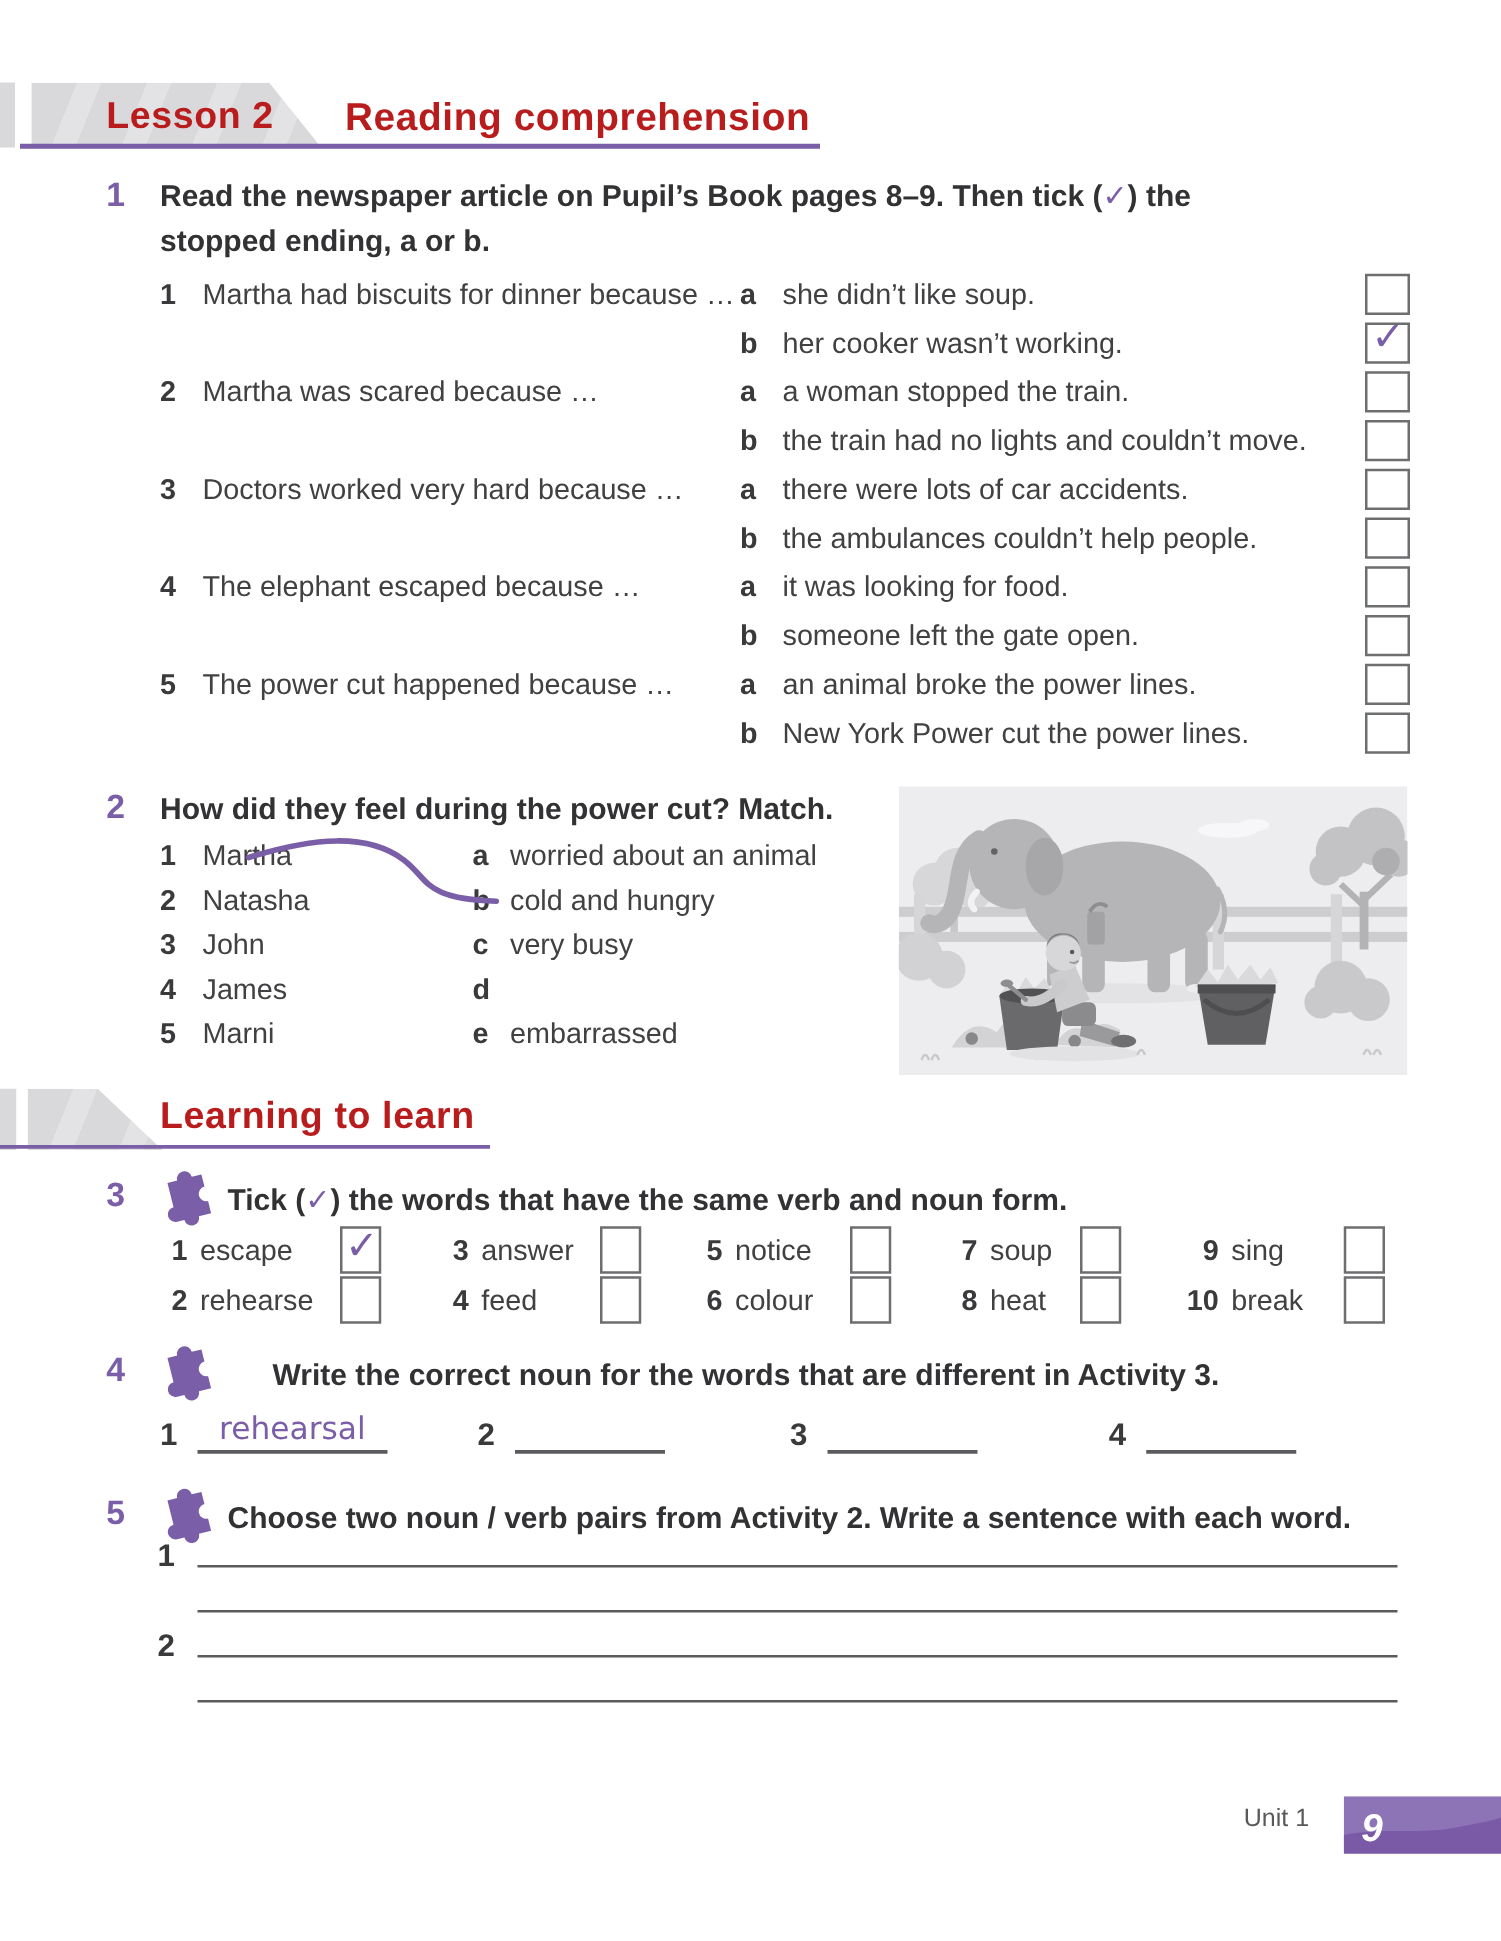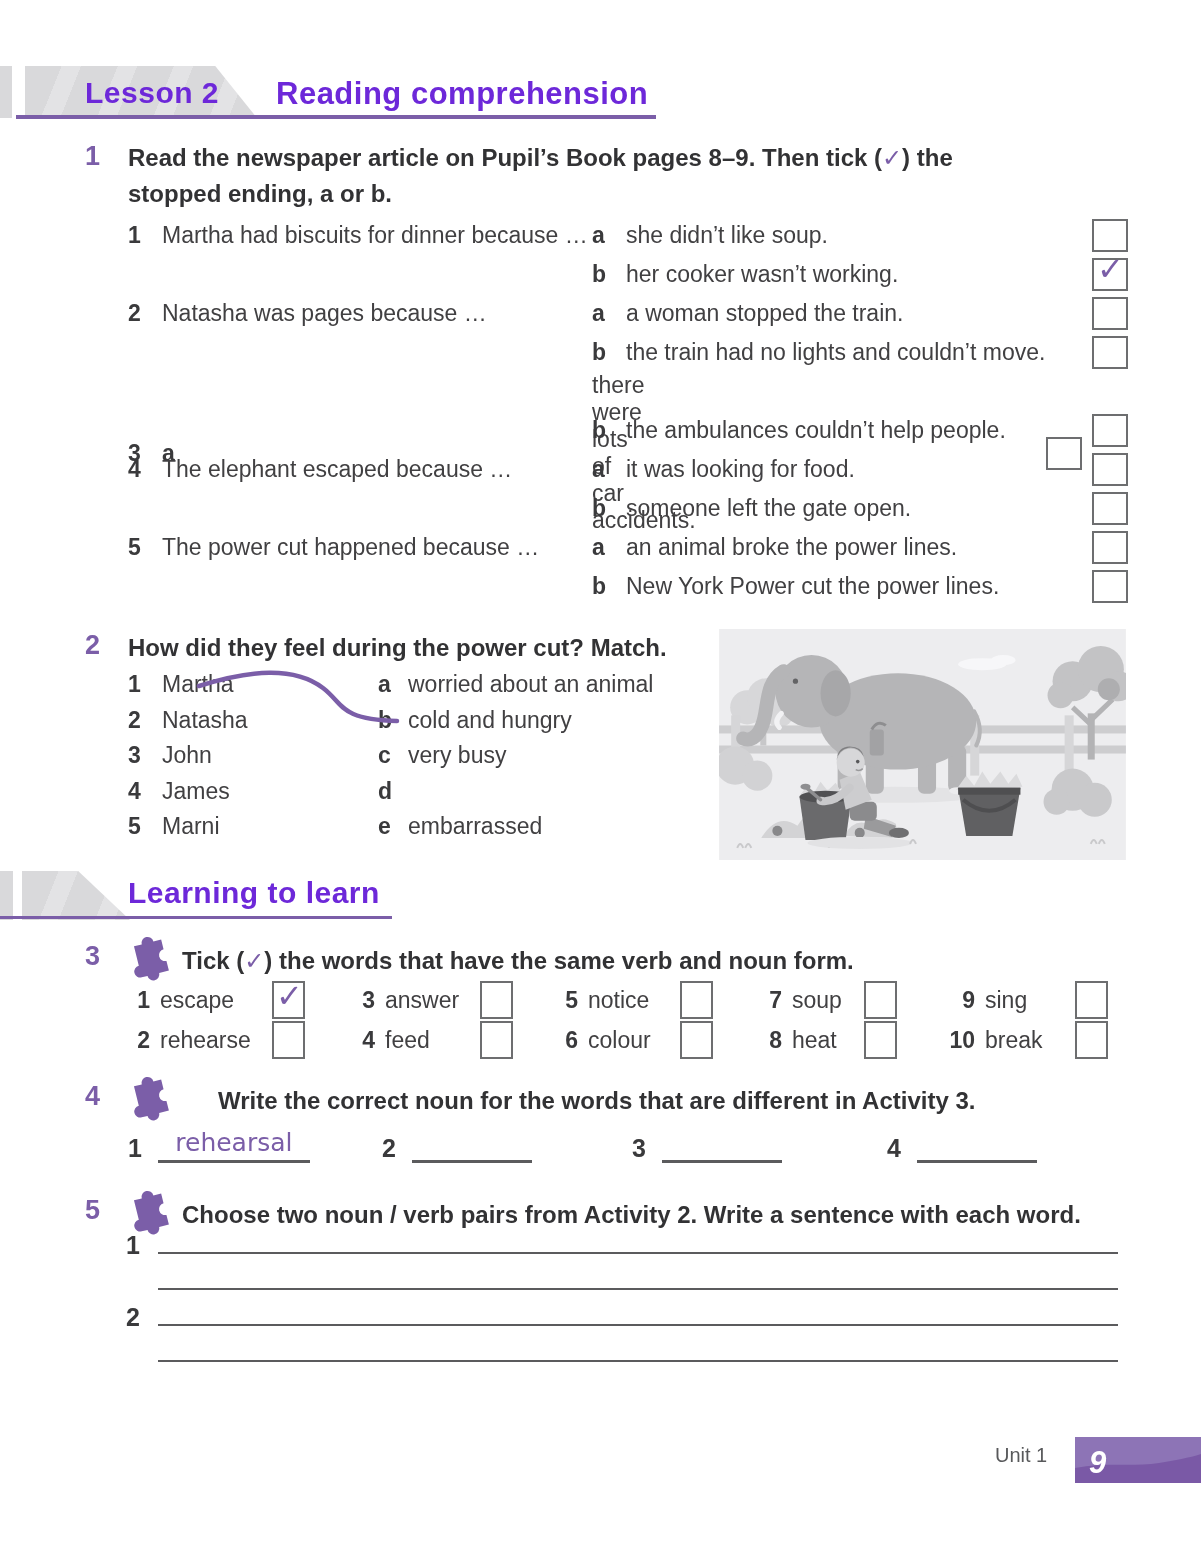--- a/index.html
+++ b/index.html
@@ -6,21 +6,21 @@
   .page{position:relative;width:1201px;height:1553px;background:#ffffff;overflow:hidden;
         font-family:"Liberation Sans","DejaVu Sans",sans-serif;color:#414042;}
 
   
   .edge-strip{position:absolute;background:#d9d9db;}
   .banner{position:absolute;background:repeating-linear-gradient(112deg,#d9d9db 0 34px,#e3e3e5 34px 52px);}
   .banner.lesson{left:25px;top:66px;width:232px;height:52px;
         clip-path:polygon(0 0,82% 0,100% 100%,0 100%);}
   .banner.learn{left:22px;top:871px;width:108px;height:49px;
         clip-path:polygon(0 0,52% 0,100% 100%,0 100%);}
-  .banner-label{position:absolute;font-weight:bold;font-size:30px;color:#6d28d9;letter-spacing:.5px;}
+  .banner-label{position:absolute;font-weight:bold;font-size:30px;color:#b91c1c;letter-spacing:.5px;}
   .purple-rule{position:absolute;height:3.5px;background:#7b5ea8;}
 
   
   .act-num{position:absolute;font-weight:bold;font-size:27px;color:#7b5ea8;}
   .instr{position:absolute;font-weight:bold;font-size:24px;color:#323234;line-height:36px;}
   .tick-inline{color:#7b5ea8;font-weight:bold;}
   .cbox{width:36px;height:33px;border:2.5px solid #6d6e70;background:#fff;position:relative;box-sizing:border-box;}
   .cbox .ck{position:absolute;left:3px;top:-10px;font-size:32px;font-weight:bold;color:#7b5ea8;
             font-family:"DejaVu Sans",sans-serif;}
 
@@ -96,39 +96,40 @@
         <span></span>
       <span class="a1-letter">b</span>
       <span class="a1-opt">her cooker wasn’t working.</span>
       <div class="cbox">
           <span class="ck">✓</span>
         </div>
     </div>
 
     <div class="a1-row">
       <span class="a1-num">2</span>
-      <span class="a1-stem">Natasha was pages because …</span>
+      <span class="a1-stem">Martha was scared because …</span>
       <span class="a1-letter">a</span>
       <span class="a1-opt">a woman stopped the train.</span>
       <div class="cbox">
           <span class="ck"></span>
         </div>
     </div>
     <div class="a1-row">
       <span class="a1-num"></span>
         <span></span>
       <span class="a1-letter">b</span>
       <span class="a1-opt">the train had no lights and couldn’t move.</span>
       <div class="cbox">
           <span class="ck"></span>
         </div>
     </div>
 
     <div class="a1-row">
       <span class="a1-num">3</span>
+      <span class="a1-stem">Doctors worked very hard because …</span>
       <span class="a1-letter">a</span>
       <span class="a1-opt">there were lots of car accidents.</span>
       <div class="cbox">
           <span class="ck"></span>
         </div>
     </div>
     <div class="a1-row">
       <span class="a1-num"></span>
         <span></span>
       <span class="a1-letter">b</span>

